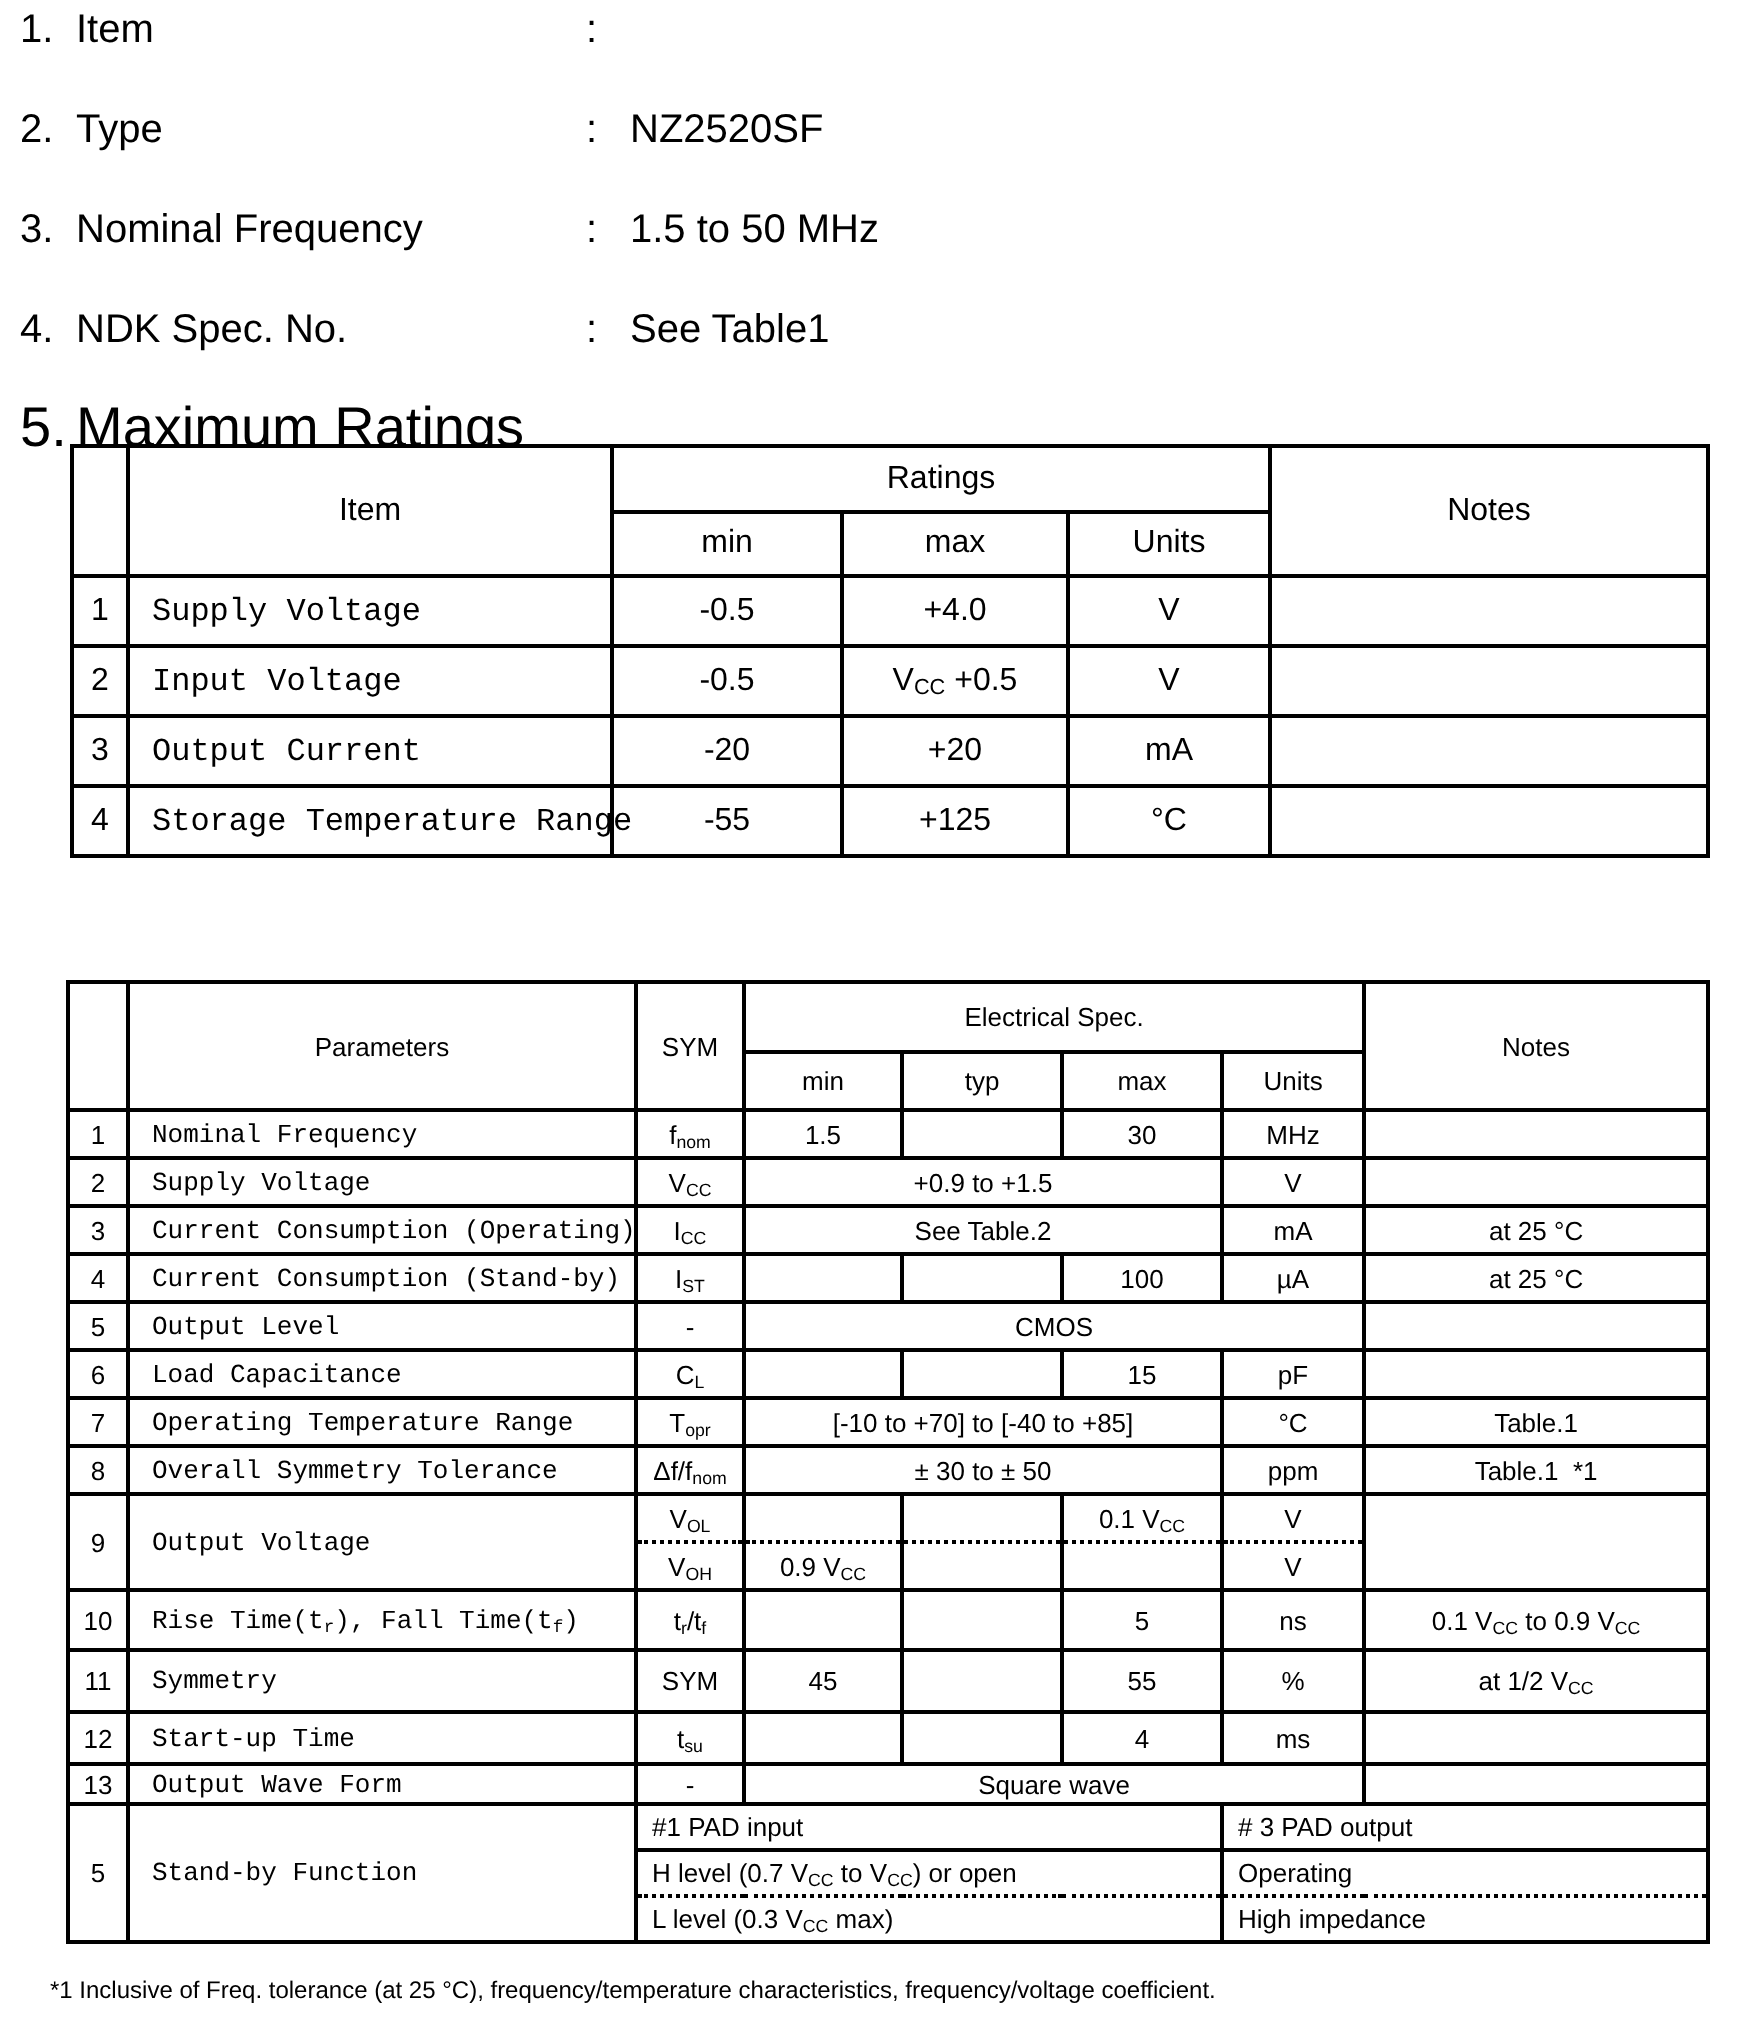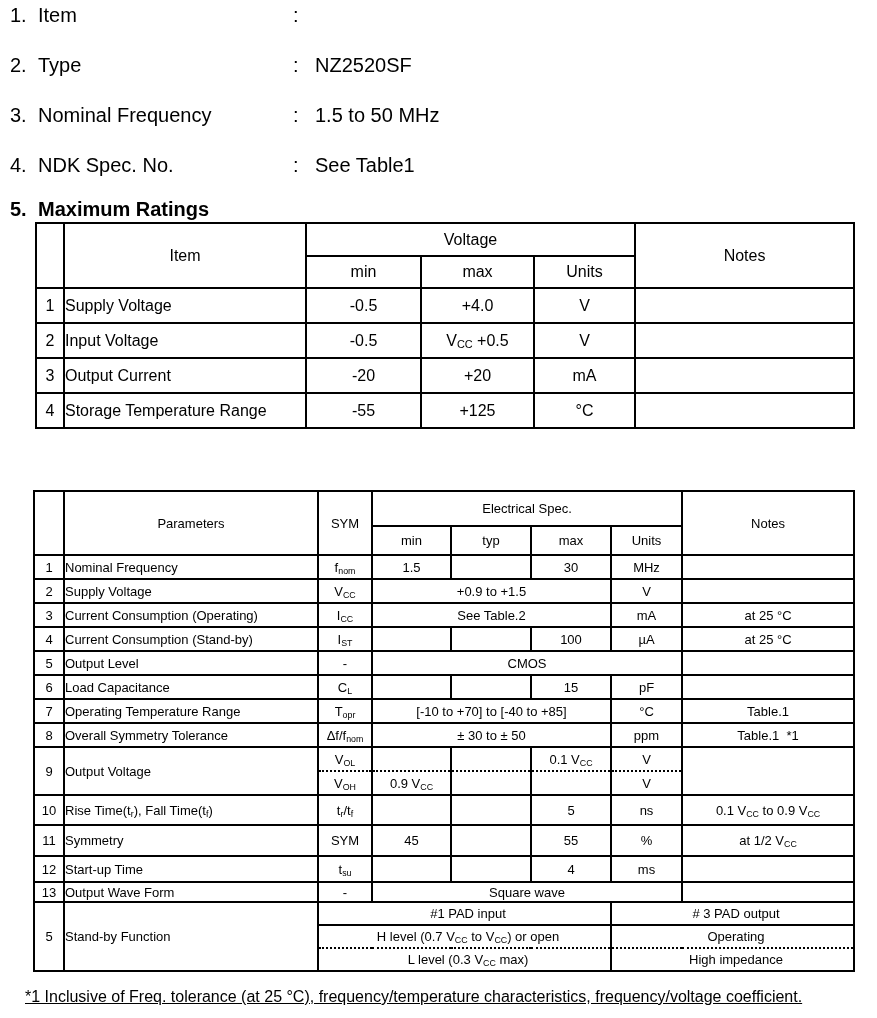--- a/index.html
+++ b/index.html
@@ -10,40 +10,40 @@
   .page{position:absolute;inset:0;}
 
   
   .info-list{position:absolute;top:4px;left:0;width:877px;}
   .info-row{position:relative;height:50px;font-size:20px;}
   .info-row .num{position:absolute;left:10px;top:0;}
   .info-row .ilabel{position:absolute;left:38px;top:0;}
   .info-row .colon{position:absolute;left:293px;top:0;}
   .info-row .ivalue{position:absolute;left:315px;top:0;}
 
-  .section-title{position:absolute;left:10px;font-size:20px;white-space:nowrap;font-weight:bold;}
+  .section-title{position:absolute;left:10px;font-size:28px;white-space:nowrap;}
   .section-title .num{display:inline-block;width:28px;}
   #sec5{top:198px;}
   #sec6{top:448px;}
 
   table{border-collapse:collapse;table-layout:fixed;position:absolute;background:#fff;}
   th,td{
     border:2px solid #000;padding:0;font-weight:normal;
     text-align:center;vertical-align:middle;white-space:nowrap;
   }
   #t1{top:222px;left:35px;width:818px;font-size:16px;}
   #t2{top:490px;left:33px;width:820px;font-size:13px;}
-  .tl{text-align:left;padding-left:0;}
-  .pl6{text-align:center;padding-left:7px;}
+  .tl{text-align:left;padding-left:11px;font-family:Liberation Mono, monospace;}
+  .pl6{text-align:left;padding-left:7px;}
   .nb{border-bottom:0;}                      
   .dt{border-top:2px dotted #000;}           
   .pre{white-space:pre;}
   sub{font-size:0.68em;line-height:0;vertical-align:-0.2em;}
 
-  .footnote{position:absolute;top:988px;left:25px;font-size:16px;white-space:nowrap;text-decoration:underline;}
+  .footnote{position:absolute;top:988px;left:25px;font-size:12px;white-space:nowrap;}
 </style>
 </head>
 <body>
 
 <div class="page">
 
   <div class="info-list">
     <div class="info-row">
       <span class="num">1.</span>
       <span class="ilabel">Item</span>
@@ -79,21 +79,21 @@
         <col style="width:242px">
         <col style="width:115px">
       <col style="width:113px">
         <col style="width:101px">
         <col style="width:219px">
     </colgroup>
     <tbody>
         <tr style="height:33px">
       <th rowspan="2"></th>
       <th rowspan="2">Item</th>
-      <th colspan="3">Voltage</th>
+      <th colspan="3">Ratings</th>
       <th rowspan="2">Notes</th>
     </tr>
     <tr style="height:32px">
       <th>min</th>
       <th>max</th>
       <th>Units</th>
     </tr>
     <tr style="height:35px">
       <td>1</td>
       <td class="tl">Supply Voltage</td>

